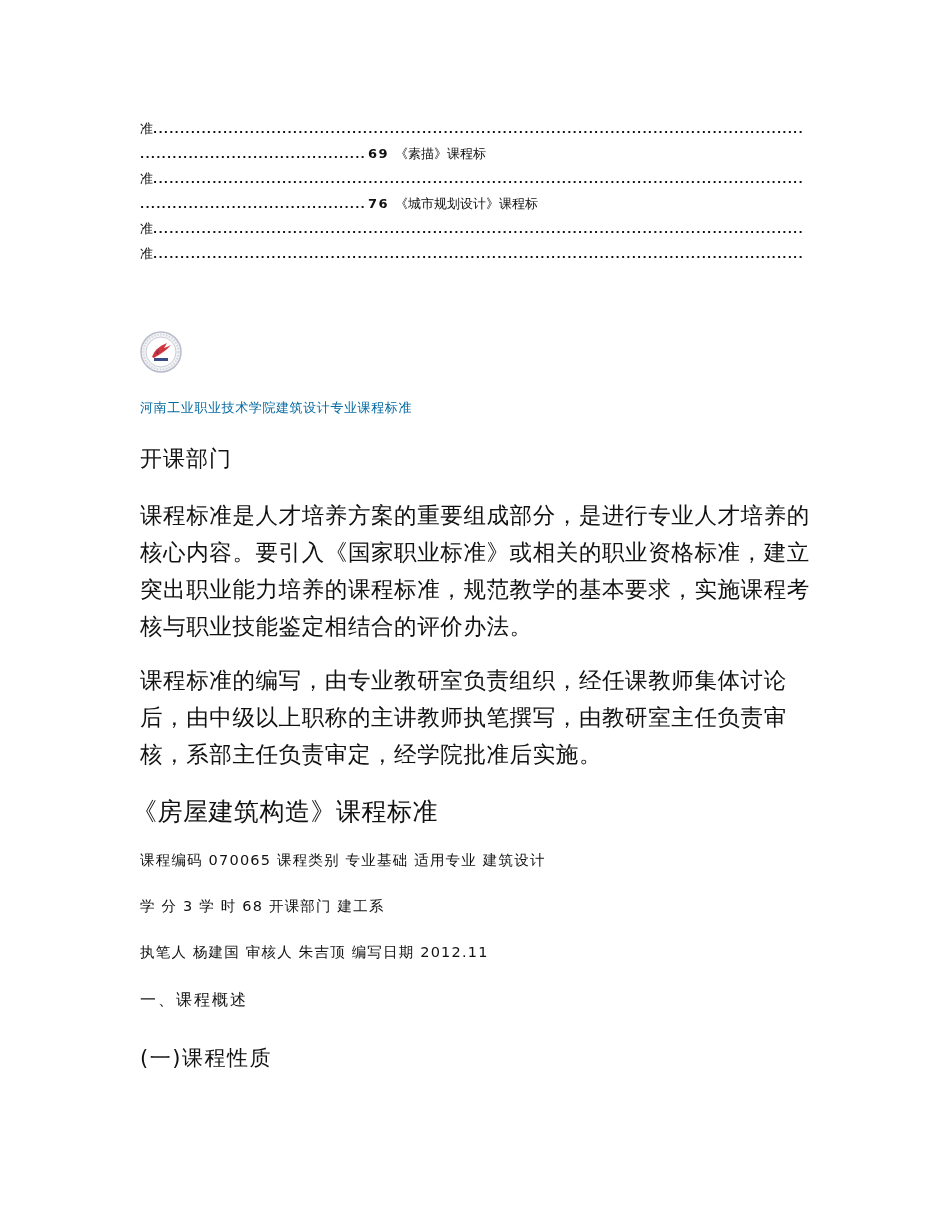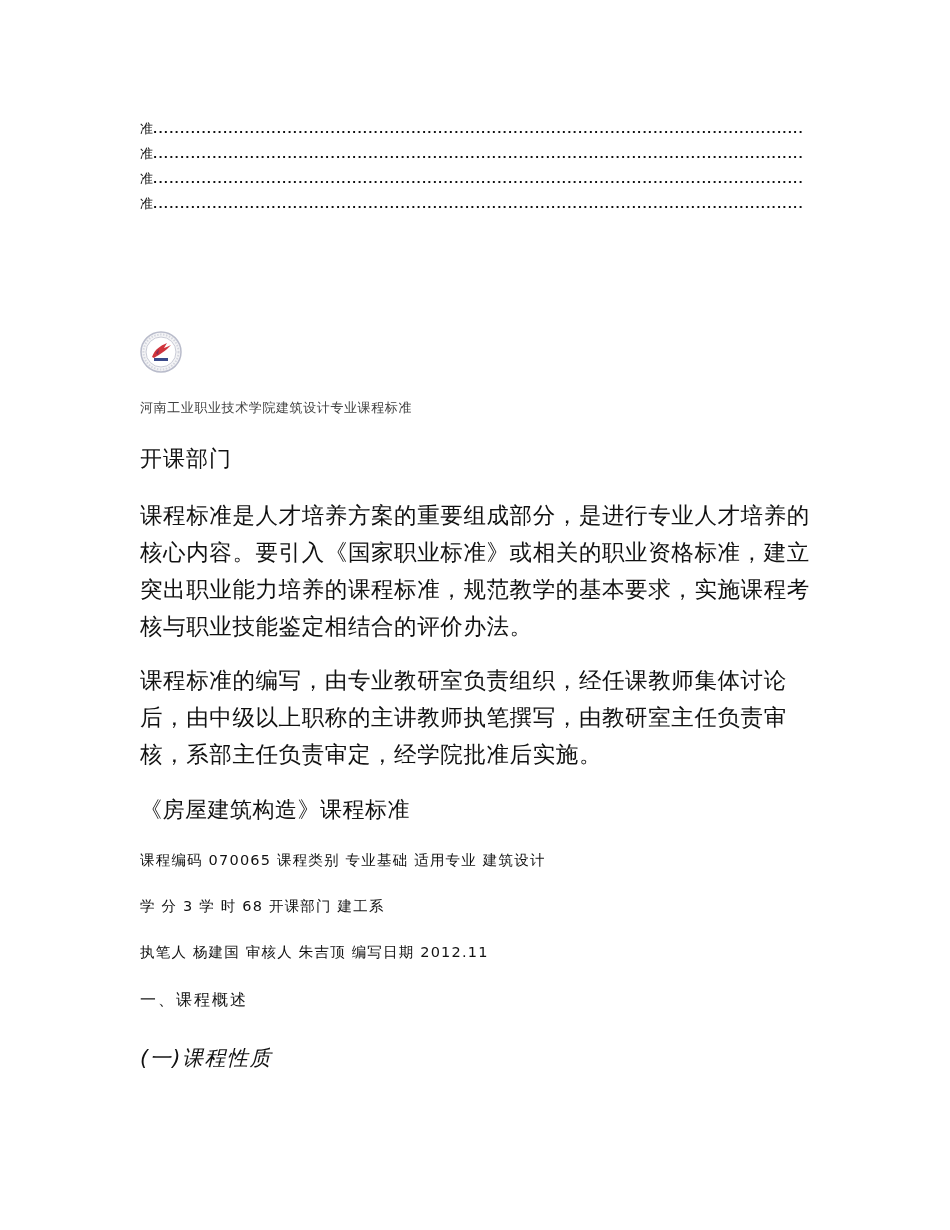--- a/index.html
+++ b/index.html
@@ -53,21 +53,21 @@
       top: 331px;
       width: 42px;
       height: 42px;
     }
     .header-line {
       position: absolute;
       left: 140px;
       top: 399px;
       font-size: 13px;
       letter-spacing: 0.6px;
-      color: #404040;
+      color: #0369a1;
     }
     .section-title {
       position: absolute;
       left: 140px;
       top: 444px;
       font-size: 22px;
       letter-spacing: 1px;
     }
     .para {
       position: absolute;
@@ -75,23 +75,23 @@
       width: 690px;
       font-size: 22.5px;
       line-height: 37px;
       letter-spacing: 0.6px;
       font-family: Liberation Serif, serif;
     }
     .para1 { top: 497px; }
     .para2 { top: 662px; }
     .course-title {
       position: absolute;
-      left: 140px;
+      left: 132px;
       top: 795px;
-      font-size: 22px;
+      font-size: 25px;
       letter-spacing: 0.5px;
       text-align: center;
     }
     .meta {
       position: absolute;
       left: 140px;
       font-size: 14.5px;
       letter-spacing: 1.2px;
       white-space: nowrap;
     }
@@ -104,32 +104,37 @@
       top: 990px;
       font-size: 16px;
       letter-spacing: 2px;
     }
     .h2 {
       position: absolute;
       left: 140px;
       top: 1044px;
       font-size: 21px;
       letter-spacing: 1.5px;
-      font-style: italic;
     }
   </style>
 </head>
 <body>
 
 <div class="toc">
   <div class="toc-line">
     <span class="lead">准</span><span class="dots">...........................................................................................................................</span>
   </div>
   <div class="toc-line">
+    <span class="dots">..........................................</span><span class="page">69</span><span class="title">《素描》课程标</span>
+  </div>
+  <div class="toc-line">
     <span class="lead">准</span><span class="dots">...........................................................................................................................</span>
+  </div>
+  <div class="toc-line">
+    <span class="dots">..........................................</span><span class="page">76</span><span class="title">《城市规划设计》课程标</span>
   </div>
   <div class="toc-line">
     <span class="lead">准</span><span class="dots">...........................................................................................................................</span>
   </div>
   <div class="toc-line">
     <span class="lead">准</span><span class="dots">...........................................................................................................................</span>
   </div>
 </div>
 
 <div class="logo">

